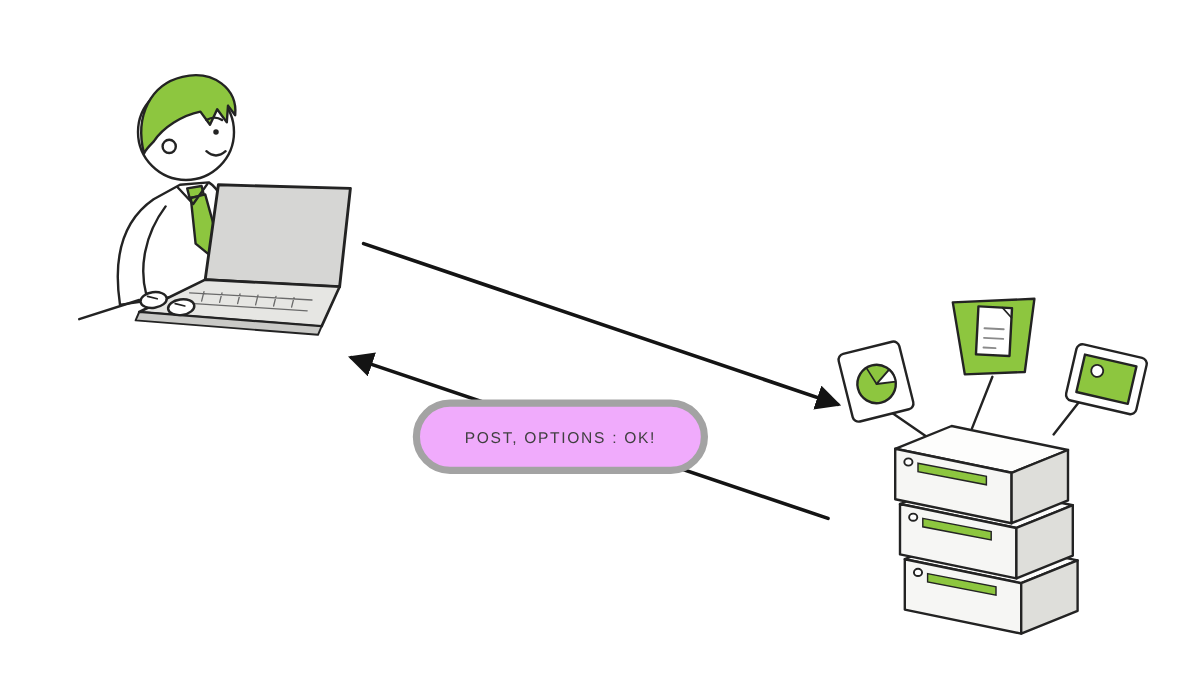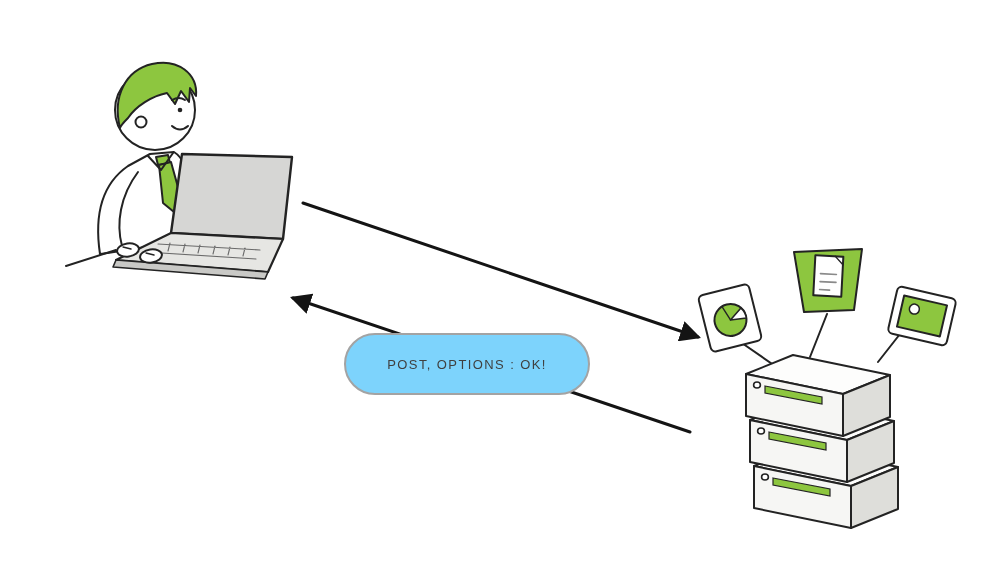--- a/index.html
+++ b/index.html
@@ -18,21 +18,21 @@
   .kbd{fill:#E6E6E3;stroke:var(--outline,#222);stroke-width:2.2;stroke-linejoin:round;}
   .kbd-lip{fill:#C9C9C6;stroke:var(--outline,#222);stroke-width:1.6;stroke-linejoin:round;}
   .key{stroke:#6a6a6a;stroke-width:1.1;fill:none;stroke-linecap:round;}
   .srv-top{fill:#FDFDFC;stroke:var(--outline,#222);stroke-width:2;stroke-linejoin:round;}
   .srv-front{fill:#F6F6F4;stroke:var(--outline,#222);stroke-width:2;stroke-linejoin:round;}
   .srv-side{fill:#DEDEDA;stroke:var(--outline,#222);stroke-width:2;stroke-linejoin:round;}
   .arrow{stroke:#141414;stroke-width:3;fill:none;stroke-linecap:round;}
   .paper-line{stroke:#8a8a8a;stroke-width:1.6;stroke-linecap:round;}
   .bubble{
     position:absolute;left:344px;top:333px;width:246px;height:62px;
-    background:#7dd3fc;border:2px solid #a3a3a3;border-radius:31px;
+    background:#f0abfc;border:6px solid #a3a3a3;border-radius:31px;
     display:flex;align-items:center;justify-content:center;
     box-sizing:border-box;z-index:5;
   }
   .bubble span{
     font-size:13px;letter-spacing:1.4px;color:#3f3f3f;white-space:nowrap;
   }
 </style>
 </head>
 <body>
 

